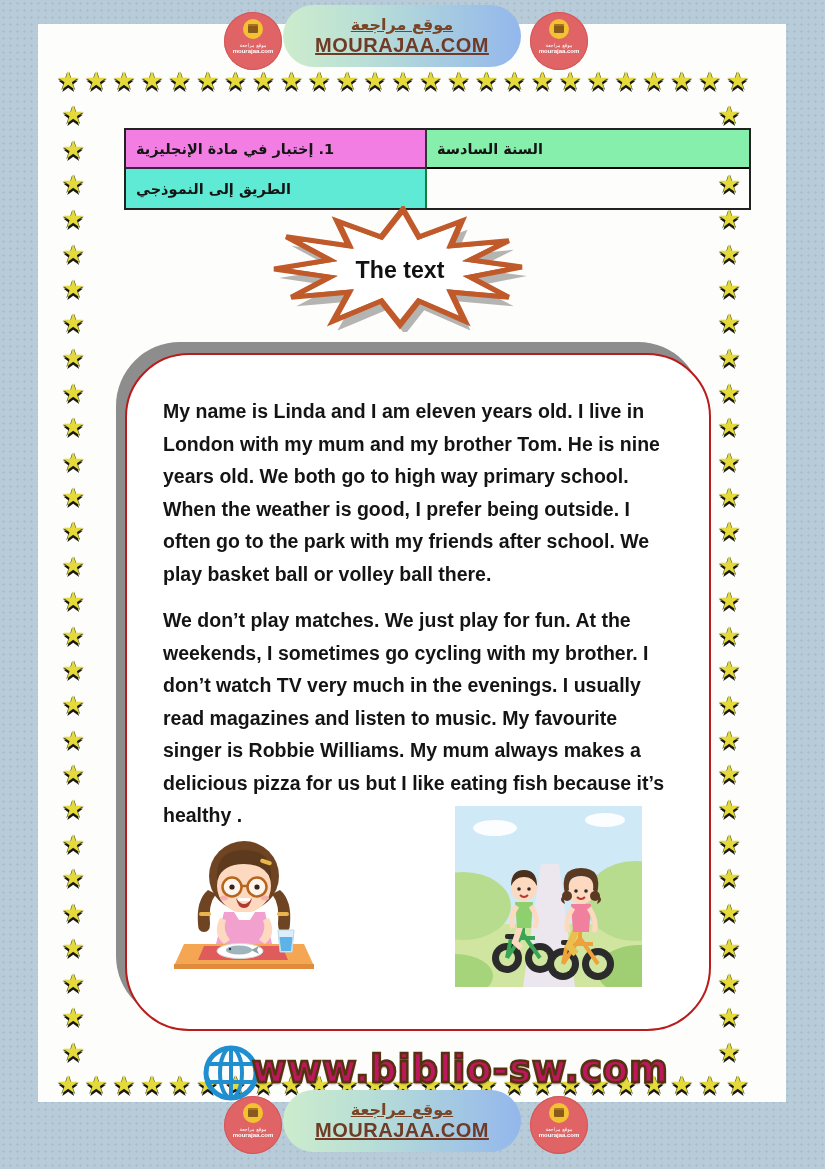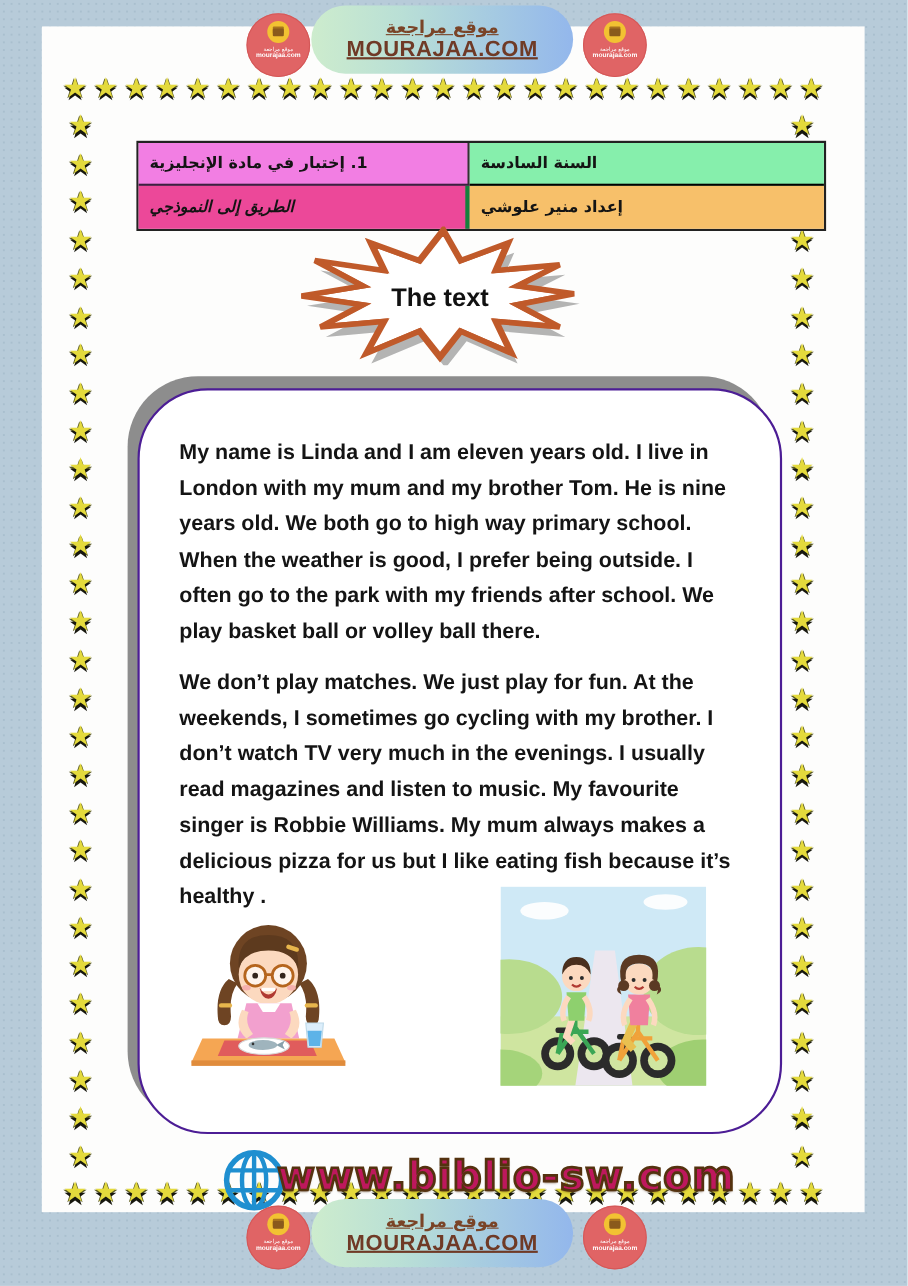--- a/index.html
+++ b/index.html
@@ -45,31 +45,31 @@
   
   .info-table{
     position:absolute;left:124px;top:128px;width:623px;z-index:3;
     display:grid;grid-template-columns:301px 322px;grid-template-rows:39px 39px;
     border:2px solid #222;
   }
   .cell{display:flex;align-items:center;justify-content:flex-end;padding:0 10px;
         font-family:"DejaVu Sans",sans-serif;font-weight:bold;font-size:14.5px;color:#141414;direction:rtl;}
   .cell-pink{background:#f27ee3;border-right:2px solid #333;border-bottom:2px solid #3c2140;}
   .cell-green{background:#86efac;border-bottom:2px solid #000000;}
-  .cell-blue{background:#ec4899;border-right:4px solid #15803d;font-style:italic;}
+  .cell-blue{background:#5eead4;border-right:2px solid #15803d;}
   .cell-orange{background:#f7c06a;}
 
   
   .burst{position:absolute;left:264px;top:206px;width:272px;height:126px;z-index:3;}
   .burst-label{font-weight:bold;}
 
   
   .text-box{
     position:absolute;left:125px;top:353px;width:586px;height:678px;z-index:3;
-    background:#fff;border:2px solid #4c1d95;border-radius:64px;
+    background:#fff;border:2px solid #b91c1c;border-radius:64px;
     box-shadow:-9px -11px 0 #8d8d8d;
     box-sizing:border-box;padding:40px 36px 0 36px;
   }
   .text-box p{
     margin:0 0 14px 0;font-weight:bold;font-size:19.5px;line-height:32.5px;color:#141414;
     font-family:"Liberation Sans",sans-serif;
   }
 
   
   .illu-girl{position:absolute;left:168px;top:838px;z-index:4;}
@@ -218,21 +218,20 @@
       <div class="badge-glyph"></div>
     </div>
   <div class="badge-ar">موقع مراجعة</div>
   <div class="badge-en">mourajaa.com</div>
 </div>
 
 <div class="info-table">
   <div class="cell cell-pink">1. إختبار في مادة الإنجليزية</div>
   <div class="cell cell-green">السنة السادسة</div>
   <div class="cell cell-blue">الطريق إلى النموذجي</div>
-  <div class="cell cell-orange">إعداد منير علوشي</div>
 </div>
 
 <div class="burst">
   <svg width="272" height="126" viewBox="0 0 270 124">
     <g transform="translate(5,9)" opacity="0.75">
       <polygon fill="#9b9b9b" points="256,60 205,70 243,90 186,85 200,114 154,94 135,118 116,94 68,114 84,85 27,90 65,70 10,62 65,53 22,30 84,39 72,14 116,30 138,2 154,30 197,14 186,39 243,34 205,53"></polygon>
     </g>
     <polygon fill="#ffffff" stroke="#c05a2a" stroke-width="5" stroke-linejoin="miter" points="256,60 205,70 243,90 186,85 200,114 154,94 135,118 116,94 68,114 84,85 27,90 65,70 10,62 65,53 22,30 84,39 72,14 116,30 138,2 154,30 197,14 186,39 243,34 205,53"></polygon>
     <polygon fill="none" stroke="#c05a2a" stroke-width="2.2" stroke-linejoin="miter" transform="translate(9.5,4.3) scale(0.93)" points="256,60 205,70 243,90 186,85 200,114 154,94 135,118 116,94 68,114 84,85 27,90 65,70 10,62 65,53 22,30 84,39 72,14 116,30 138,2 154,30 197,14 186,39 243,34 205,53"></polygon>
     <text class="burst-label" x="135" y="71" text-anchor="middle" font-size="23" fill="#111111"><tspan>The text</tspan></text>

